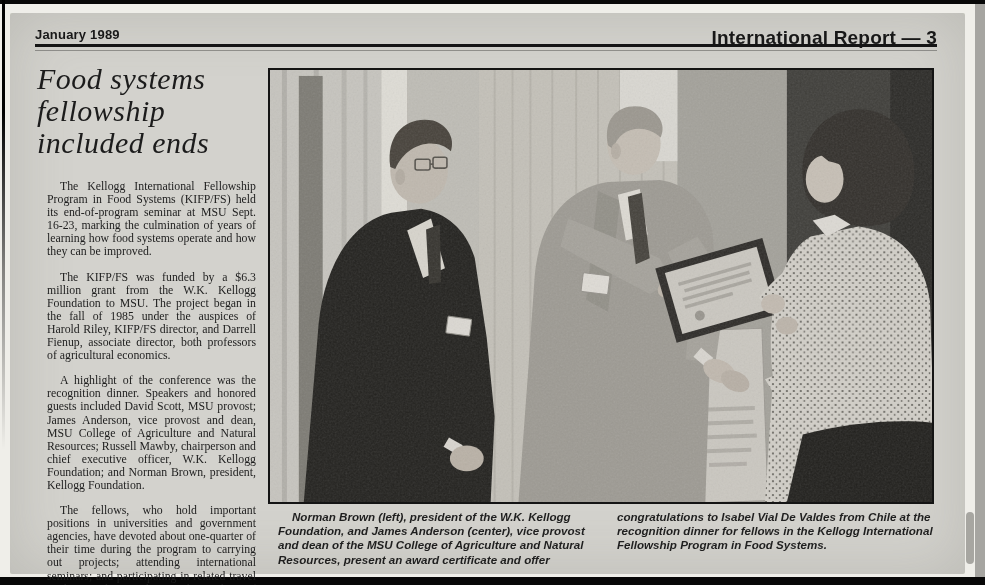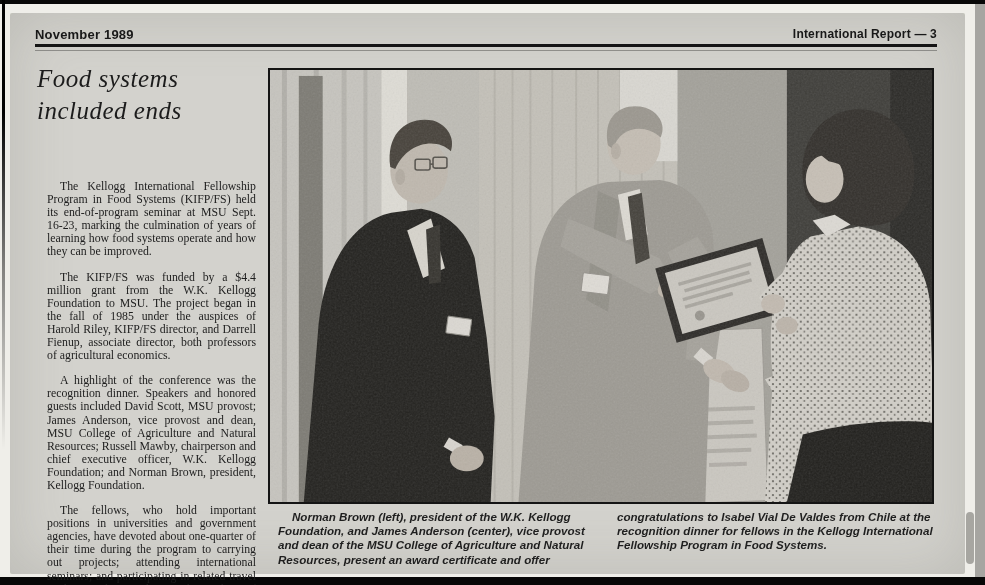--- a/index.html
+++ b/index.html
@@ -15,27 +15,27 @@
     background:linear-gradient(#000 0%,#000 25%,rgba(0,0,0,.45) 60%,rgba(0,0,0,0) 100%);}
   .right-shadow{position:absolute;left:975px;top:4px;width:10px;height:573px;background:#a6a5a1;}
   .edge-smudge{position:absolute;left:966px;top:512px;width:8px;height:52px;border-radius:4px;
     background:#807f7b;opacity:.65;}
   .paper{
     position:absolute;left:10px;top:13px;width:955px;height:561px;
     background:#d3d2cd;border-radius:2px;
     box-shadow:inset 0 0 60px rgba(120,118,110,.25);
   }
   .mast-left{position:absolute;left:25px;top:14px;font-size:13px;font-weight:bold;color:#181818;letter-spacing:.2px;}
-  .mast-right{position:absolute;right:28px;top:14px;font-size:12px;font-weight:bold;color:#181818;letter-spacing:.2px;}
+  .mast-right{position:absolute;right:28px;top:14px;font-size:19px;font-weight:bold;color:#181818;letter-spacing:.2px;}
   .rule{position:absolute;left:25px;top:31px;width:902px;height:3px;background:#151515;}
   .rule-thin{position:absolute;left:25px;top:37px;width:902px;height:1px;background:rgba(20,20,20,.35);}
   .headline{
     position:absolute;left:27px;top:50px;width:240px;margin:0;
     font-family:"Liberation Serif", serif;font-style:italic;font-weight:500;
-    font-size:25px;line-height:32px;color:#1c1c1c;letter-spacing:.5px;
+    font-size:30px;line-height:32px;color:#1c1c1c;letter-spacing:.5px;
   }
   .headline span{display:block;}
   .bodycol{
     position:absolute;left:25px;top:155px;width:233px;
     font-family:"Liberation Serif", serif;font-size:11.8px;line-height:13.1px;
     color:#1d1d1d;text-align:justify;
   }
   .bodycol p{margin:12px;text-indent:13px;}
   .photo{
     position:absolute;left:258px;top:55px;width:666px;height:436px;
@@ -54,33 +54,34 @@
 
 <div class="scan">
   <div class="bar-top"></div>
   <div class="bar-bottom"></div>
   <div class="scan-line-left"></div>
   <div class="right-shadow"></div>
   <div class="edge-smudge"></div>
 
   <div class="paper">
 
-    <div class="mast-left">November 1989</div>
+    <div class="mast-left">January 1989</div>
     <div class="mast-right">International Report — 3</div>
     <div class="rule"></div>
     <div class="rule-thin"></div>
 
     <h1 class="headline">
       <span>Food systems</span>
+      <span>fellowship</span>
       <span>included ends</span>
     </h1>
 
     <div class="bodycol">
       <p>The Kellogg International Fellowship Program in Food Systems (KIFP/FS) held its end-of-program seminar at MSU Sept. 16-23, marking the culmination of years of learning how food systems operate and how they can be improved.</p>
-      <p>The KIFP/FS was funded by a $4.4 million grant from the W.K. Kellogg Foundation to MSU. The project began in the fall of 1985 under the auspices of Harold Riley, KIFP/FS director, and Darrell Fienup, associate director, both professors of agricultural economics.</p>
+      <p>The KIFP/FS was funded by a $6.3 million grant from the W.K. Kellogg Foundation to MSU. The project began in the fall of 1985 under the auspices of Harold Riley, KIFP/FS director, and Darrell Fienup, associate director, both professors of agricultural economics.</p>
       <p>A highlight of the conference was the recognition dinner. Speakers and honored guests included David Scott, MSU provost; James Anderson, vice provost and dean, MSU College of Agriculture and Natural Resources; Russell Mawby, chairperson and chief executive officer, W.K. Kellogg Foundation; and Norman Brown, president, Kellogg Foundation.</p>
       <p>The fellows, who hold important positions in universities and government agencies, have devoted about one-quarter of their time during the program to carrying out projects; attending international seminars; and participating in related travel study to advance their understanding of food production, processing and production.</p>
     </div>
 
     <div class="photo">
       <svg viewBox="0 0 666 436" preserveAspectRatio="none" role="img">
         <title>Black-and-white photograph: two men in suits present a framed award certificate to a woman in a dotted blouse while shaking hands</title>
         <defs>
           <pattern id="dots" width="7" height="7" patternUnits="userSpaceOnUse">
             <rect width="7" height="7" fill="#d2cfc8"></rect>

